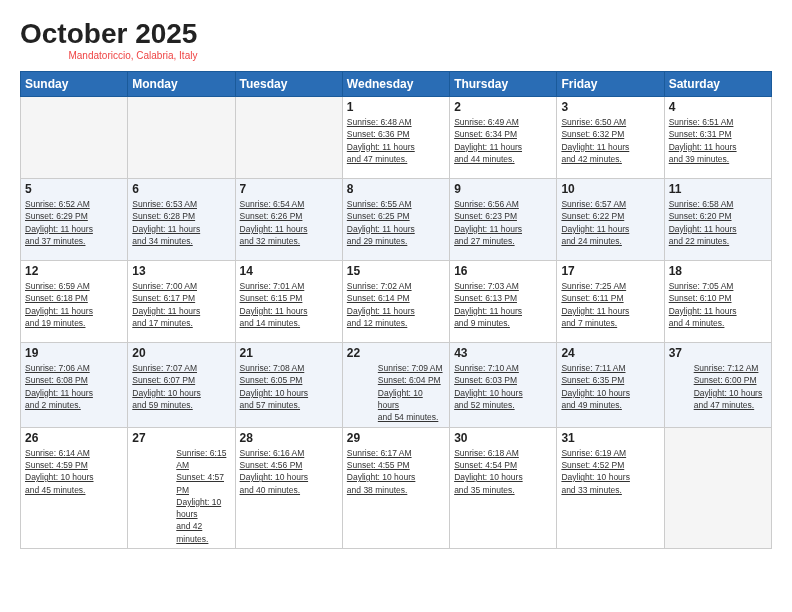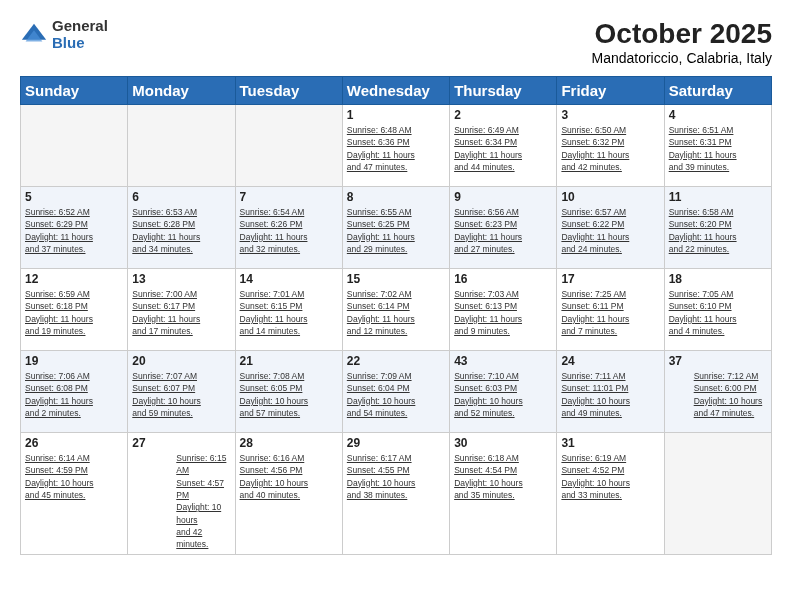--- a/index.html
+++ b/index.html
@@ -47,32 +47,32 @@
     }
     .title-area {
       text-align: right;
     }
     .month-title {
       font-size: 28px;
       font-weight: bold;
       color: #222;
     }
     .subtitle {
-      font-size: 14px;
-      color: #000000;
+      font-size: 10px;
+      color: #ef4444;
     }
     .calendar {
       width: 100%;
       border-collapse: collapse;
       table-layout: fixed;
     }
     .calendar th {
       background: #2a6db5;
       color: #fff;
-      font-size: 15px;
+      font-size: 12px;
       font-weight: bold;
       padding: 5px 4px;
       text-align: left;
       border: 1px solid #1a5a9a;
     }
     .calendar td {
       border: 1px solid #ccc;
       vertical-align: top;
       padding: 3px 4px;
       font-size: 9px;
@@ -98,30 +98,20 @@
     }
     .row-alt td {
       background: #f0f4fa;
     }
   </style>
 </head>
 <body>
 
 <div class="page">
   <div class="header">
-    <div class="logo">
-      <svg class="logo-icon" viewBox="0 0 30 30" xmlns="http://www.w3.org/2000/svg">
-        <polygon points="15,3 28,20 2,20" fill="#2a6db5"></polygon>
-        <polygon points="15,10 24,22 6,22" fill="#4a90d9" opacity="0.7"></polygon>
-      </svg>
-      <div class="logo-text">
-        <span class="logo-general">General</span>
-        <span class="logo-blue">Blue</span>
-      </div>
-    </div>
     <div class="title-area">
       <div class="month-title">October 2025</div>
       <div class="subtitle">Mandatoriccio, Calabria, Italy</div>
     </div>
   </div>
 
   <table class="calendar">
     <thead>
       <tr>
       <th>Sunday</th>
@@ -286,36 +276,36 @@
           </td>
           <td>
             <span class="day-num">21</span>
             <div class="day-info" style="white-space: pre-line;">Sunrise: 7:08 AM
 Sunset: 6:05 PM
 Daylight: 10 hours
 and 57 minutes.</div>
           </td>
           <td>
             <span class="day-num">22</span>
-            <div class="day-info" style="white-space: pre-line;">Sunrise: 7:09 AM
+            <div class="day-info" style="white-space: pre-line; margin-left: 31px;">Sunrise: 7:09 AM
 Sunset: 6:04 PM
 Daylight: 10 hours
 and 54 minutes.</div>
           </td>
           <td>
             <span class="day-num">43</span>
             <div class="day-info" style="white-space: pre-line;">Sunrise: 7:10 AM
 Sunset: 6:03 PM
 Daylight: 10 hours
 and 52 minutes.</div>
           </td>
           <td>
             <span class="day-num">24</span>
             <div class="day-info" style="white-space: pre-line;">Sunrise: 7:11 AM
-Sunset: 11:01 PM
+Sunset: 6:35 PM
 Daylight: 10 hours
 and 49 minutes.</div>
           </td>
           <td>
             <span class="day-num">37</span>
             <div class="day-info" style="white-space: pre-line; margin-left: 25px;">Sunrise: 7:12 AM
 Sunset: 6:00 PM
 Daylight: 10 hours
 and 47 minutes.</div>
           </td>

